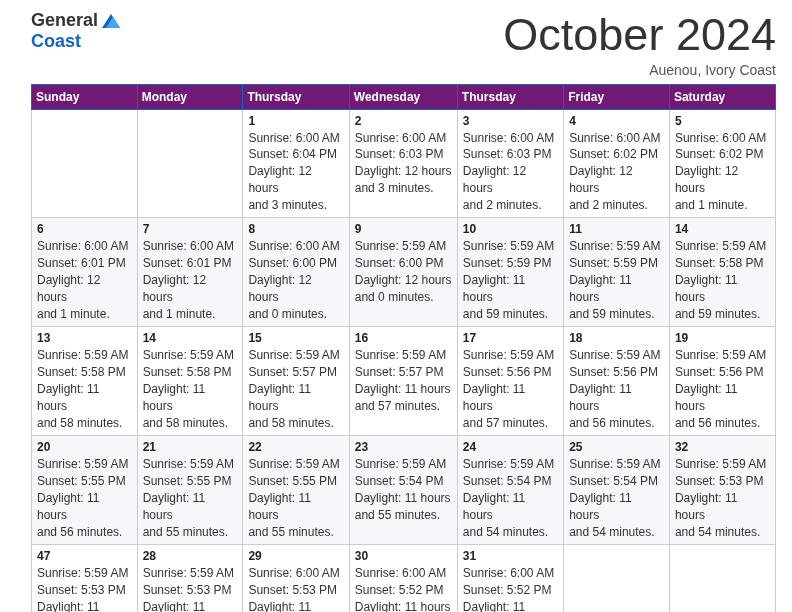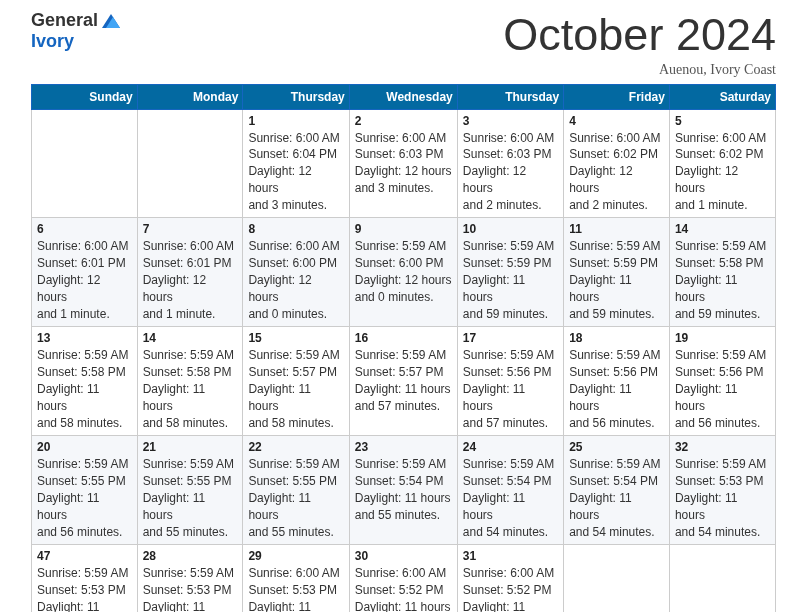--- a/index.html
+++ b/index.html
@@ -45,34 +45,33 @@
     .month-title {
       font-size: 45px;
       font-weight: 300;
       color: #333;
       line-height: 1.1;
     }
     .location {
       font-size: 14px;
       color: #555;
       margin-top: 2px;
-      font-family: Liberation Serif, serif;
     }
     .calendar {
       width: 100%;
       border-collapse: collapse;
       border: 1px solid #ccc;
     }
     .calendar th {
-      background: #0369a1;
+      background: #701a75;
       color: #fff;
       font-size: 12px;
       font-weight: bold;
       padding: 5px 4px;
-      text-align: right;
+      text-align: left;
       border: 1px solid #1565c0;
     }
     .calendar td {
       border: 1px solid #ccc;
       vertical-align: top;
       padding: 4px 5px;
       width: 113px;
       min-height: 70px;
       font-size: 10.5px;
       color: #222;
@@ -107,21 +106,21 @@
     <div class="logo">
       <div>
         <div style="display:flex;align-items:center;">
           <span class="logo-text logo-general">General</span>
           <svg class="logo-icon" viewBox="0 0 22 22" xmlns="http://www.w3.org/2000/svg">
             <polygon points="2,18 11,4 20,18" fill="#1565c0"></polygon>
             <polygon points="6,18 13,7 20,18" fill="#42a5f5"></polygon>
           </svg>
         </div>
         <div>
-          <span class="logo-text logo-blue">Ivory</span>
+          <span class="logo-text logo-blue">Coast</span>
         </div>
       </div>
     </div>
     <div class="title-block">
       <div class="month-title">October 2024</div>
       <div class="location">Auenou, Ivory Coast</div>
     </div>
   </div>
 
   <table class="calendar">

